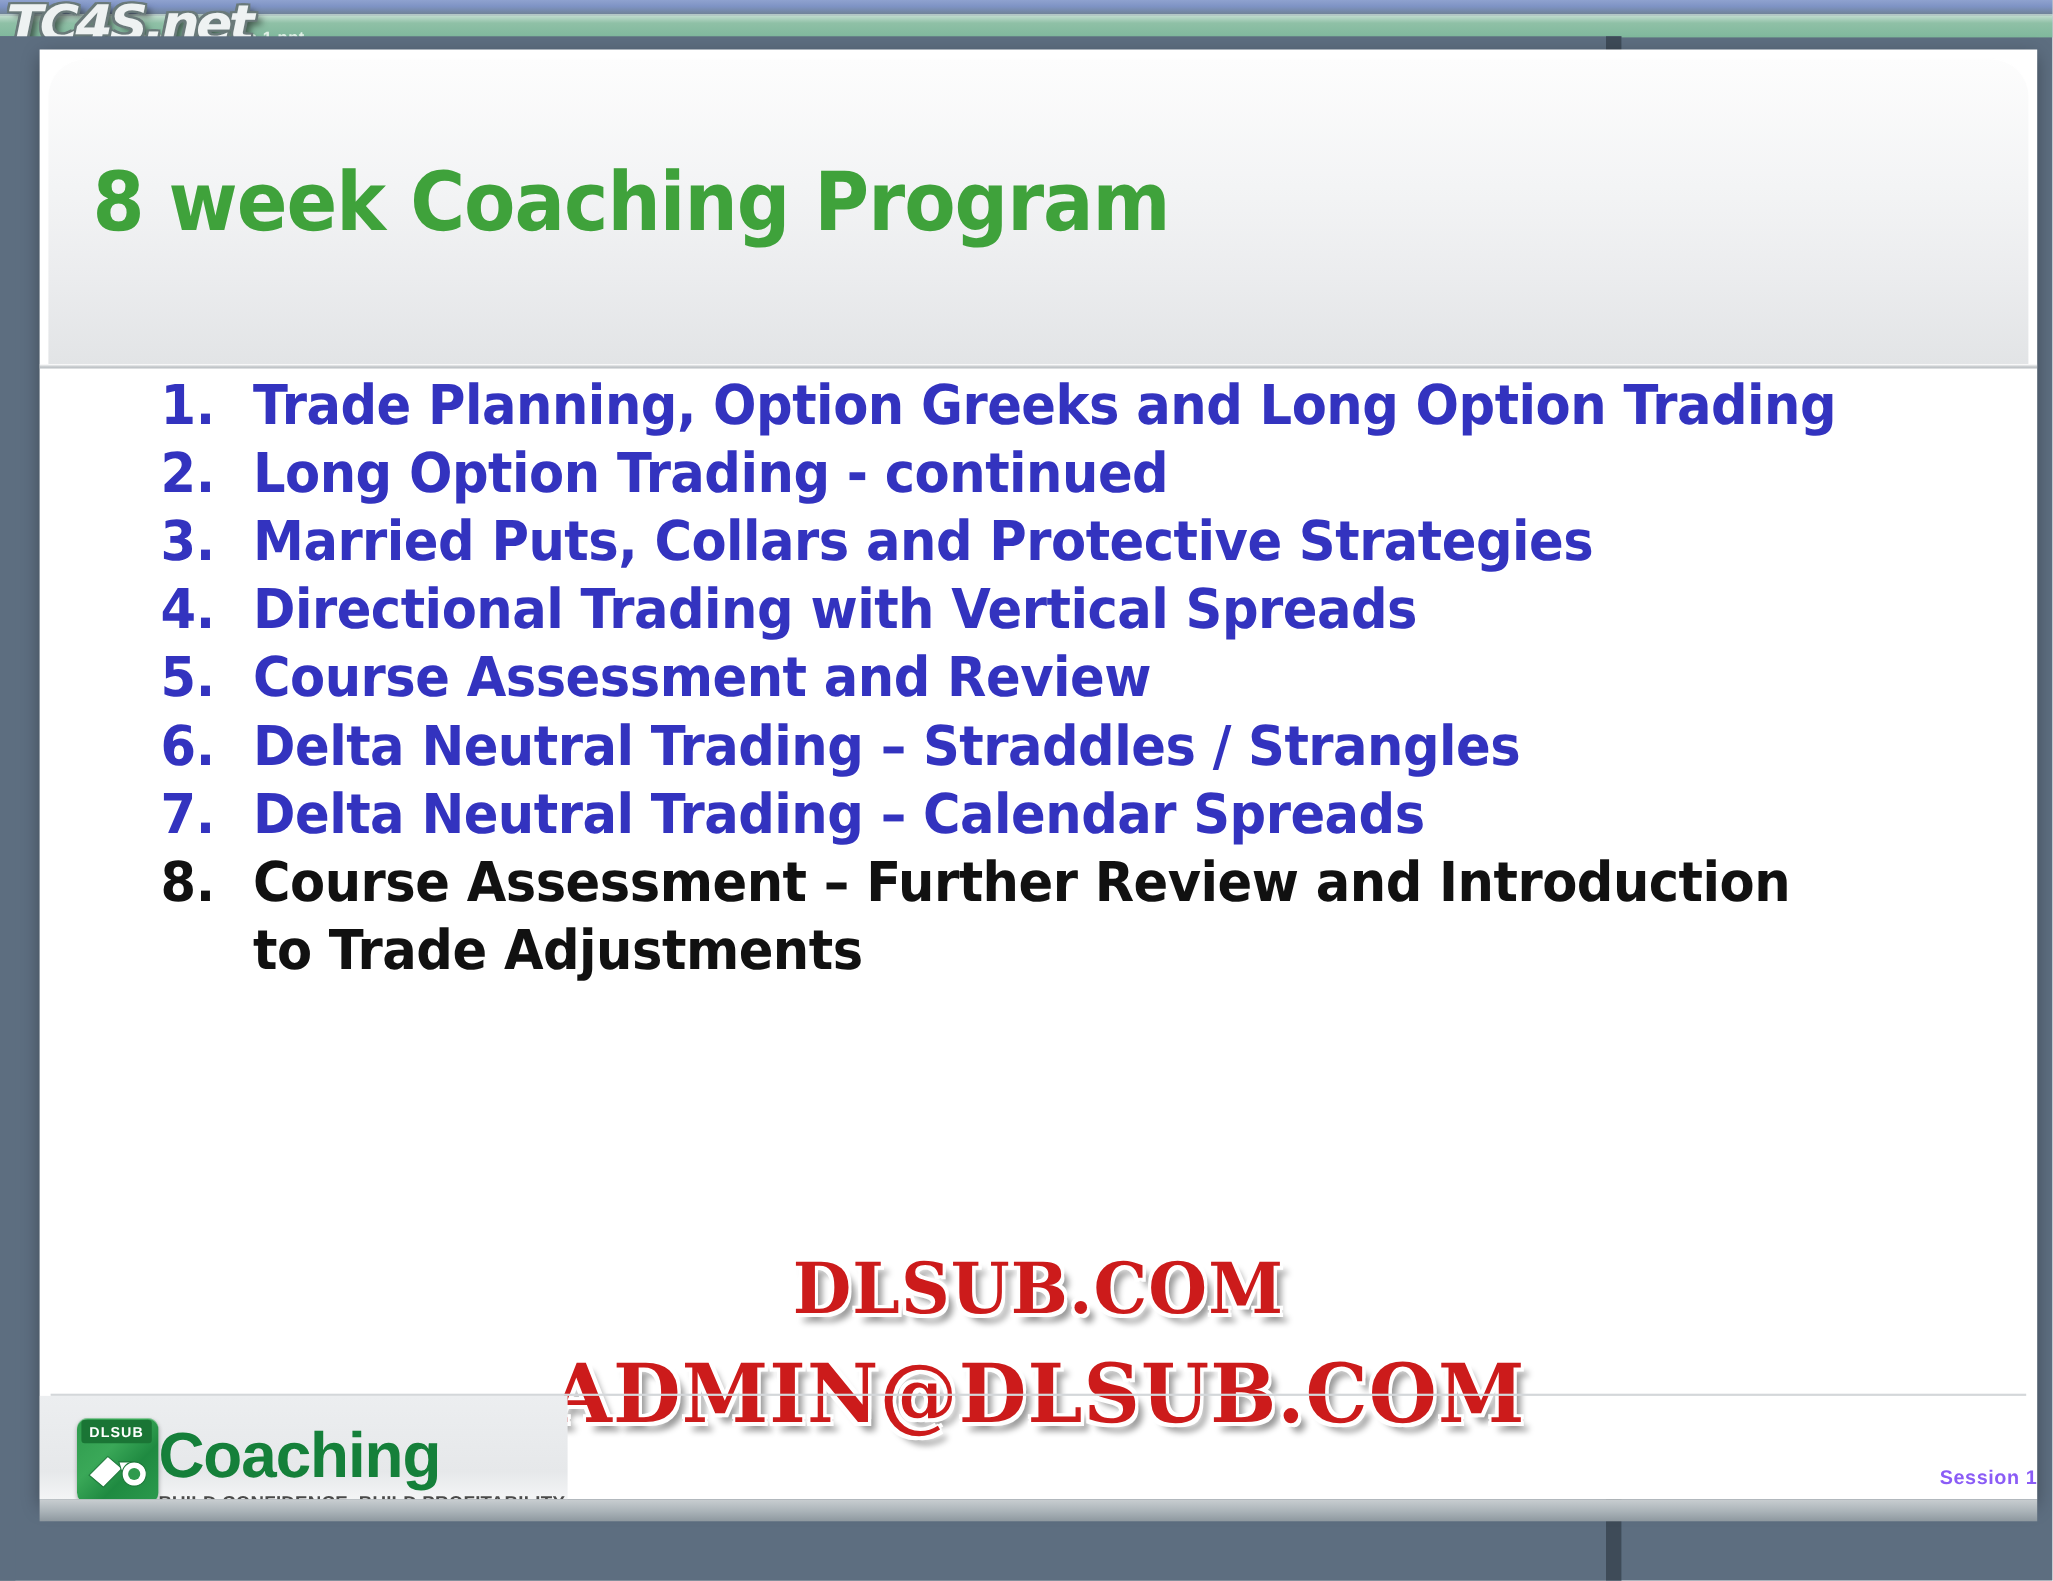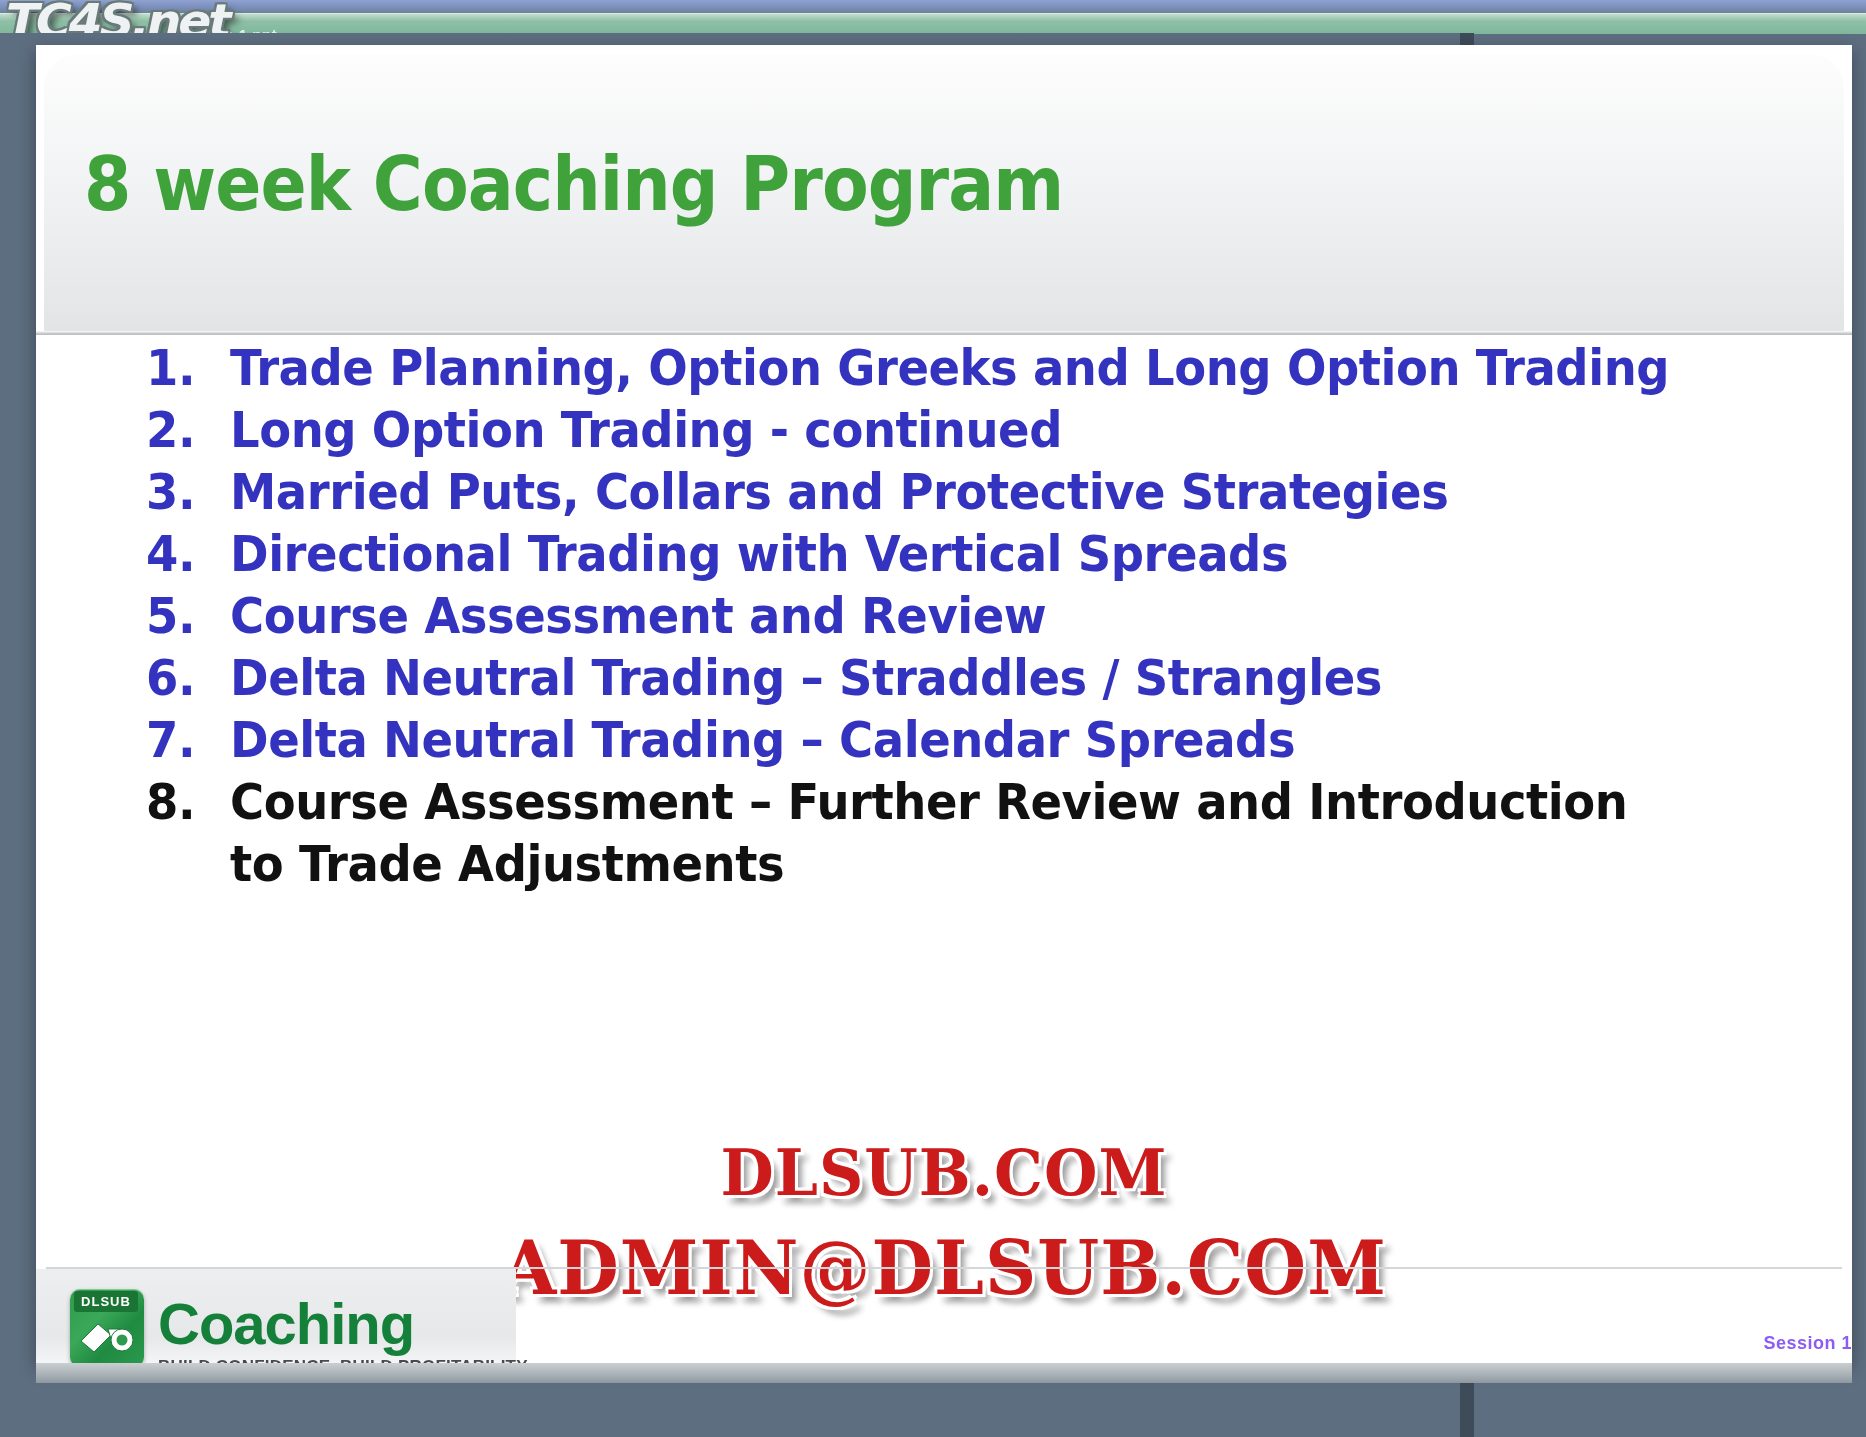--- a/index.html
+++ b/index.html
@@ -255,21 +255,20 @@
     letter-spacing: 1px;
     line-height: 21px;
     text-align: center;
   }
   #logo-whistle {
     position: absolute;
     left: 8px;
     top: 26px;
   }
   #logo-wordmark-wrap {
-    margin-left: 14px;
     padding-top: 6px;
   }
   #logo-wordmark {
     font-family: "Liberation Sans", sans-serif;
     font-size: 58px;
     font-weight: bold;
     color: #15803a;
     line-height: 58px;
     letter-spacing: -1px;
   }

